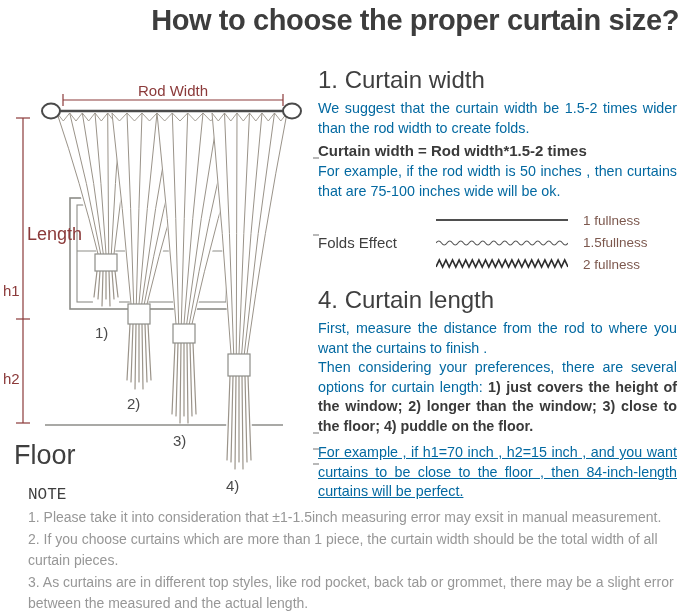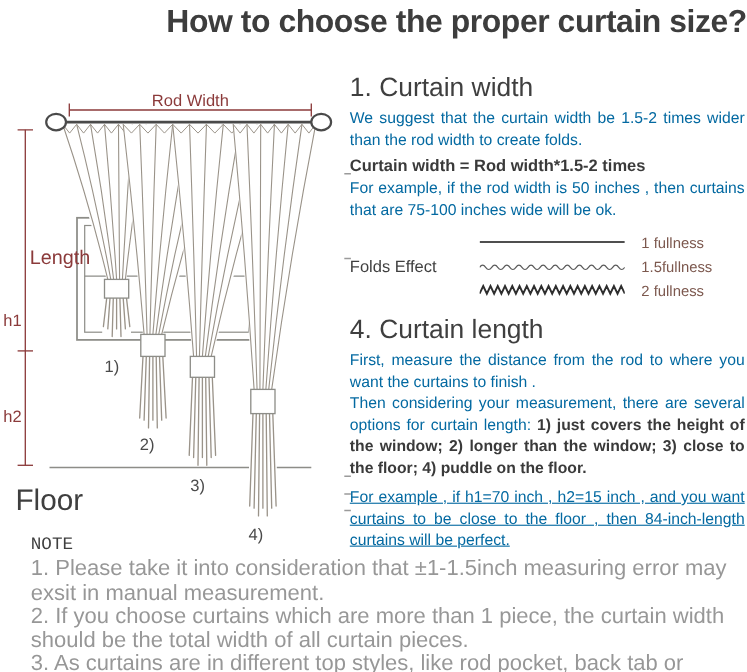--- a/index.html
+++ b/index.html
@@ -22,21 +22,21 @@
   .folds{display:flex;align-items:center;margin:13px 0 10px 0;}
   .folds-label{flex:0 0 104px;text-align:left;padding-right:14px;font-size:15px;color:#3f3f3f;white-space:nowrap;}
   .fold-rows{display:flex;flex-direction:column;gap:10px;}
   .fold-row{display:flex;align-items:center;height:12px;}
   .fold-row svg{display:block;}
   .fold-label{margin-left:15px;font-size:13.5px;color:#7c584e;white-space:nowrap;}
   .len-p2 b{color:#3a3a3a;font-weight:700;}
   .p3{margin-top:7px;text-decoration:underline;}
   .note{position:absolute;left:28px;top:486px;width:648px;}
   .note-h{font-size:16px;font-weight:400;color:#3f3f3f;margin:0 0 3px 0;font-family:Liberation Mono, monospace;}
-  .note-item{font-size:20px;line-height:21.5px;color:#979797;}
+  .note-item{font-size:14px;line-height:21.5px;color:#979797;}
 </style>
 </head>
 <body>
 
 <div class="title">How to choose the proper curtain size?</div>
 
 <div class="diagram">
   <svg id="diagram-svg" width="322" height="436" viewBox="0 0 322 436" xmlns="http://www.w3.org/2000/svg">
 
     <g fill="none" stroke="#8d8d88">
@@ -149,21 +149,21 @@
         <svg class="fold-line" width="132" height="12" viewBox="0 0 132 12">
             <path fill="none" d="M0 9 L3.3 2 L6.6 9 L9.9 2 L13.2 9 L16.5 2 L19.8 9 L23.1 2 L26.4 9 L29.7 2 L33.0 9 L36.3 2 L39.6 9 L42.9 2 L46.2 9 L49.5 2 L52.8 9 L56.1 2 L59.4 9 L62.7 2 L66.0 9 L69.3 2 L72.6 9 L75.9 2 L79.2 9 L82.5 2 L85.8 9 L89.1 2 L92.4 9 L95.7 2 L99.0 9 L102.3 2 L105.6 9 L108.9 2 L112.2 9 L115.5 2 L118.8 9 L122.1 2 L125.4 9 L128.7 2 L132.0 9" stroke="#2e2e2e" stroke-width="1.7"></path>
           </svg>
         <span class="fold-label">2 fullness</span>
       </div>
     </div>
   </div>
 
   <h2 class="sec-h">4. Curtain length</h2>
   <p class="body-p gray just">First, measure the distance from the rod to where you want the curtains to finish .</p>
-  <p class="body-p just len-p2"><span class="gray">Then considering your measurement, there are several options for curtain length: </span><b>1) just covers the height of the window; 2) longer than the window; 3) close to the floor; 4) puddle on the floor.</b></p>
+  <p class="body-p just len-p2"><span class="gray">Then considering your preferences, there are several options for curtain length: </span><b>1) just covers the height of the window; 2) longer than the window; 3) close to the floor; 4) puddle on the floor.</b></p>
   <p class="body-p gray just p3">For example , if h1=70 inch , h2=15 inch , and you want curtains to be close to the floor , then 84-inch-length curtains will be perfect.</p>
 </div>
 
 <div class="note">
   <div class="note-h">NOTE</div>
   <div class="note-item">1. Please take it into consideration that ±1-1.5inch measuring error may exsit in manual measurement.</div>
   <div class="note-item">2. If you choose curtains which are more than 1 piece, the curtain width should be the total width of all curtain pieces.</div>
   <div class="note-item">3. As curtains are in different top styles, like rod pocket, back tab or grommet, there may be a slight error between the measured and the actual length.</div>
 </div>
 

